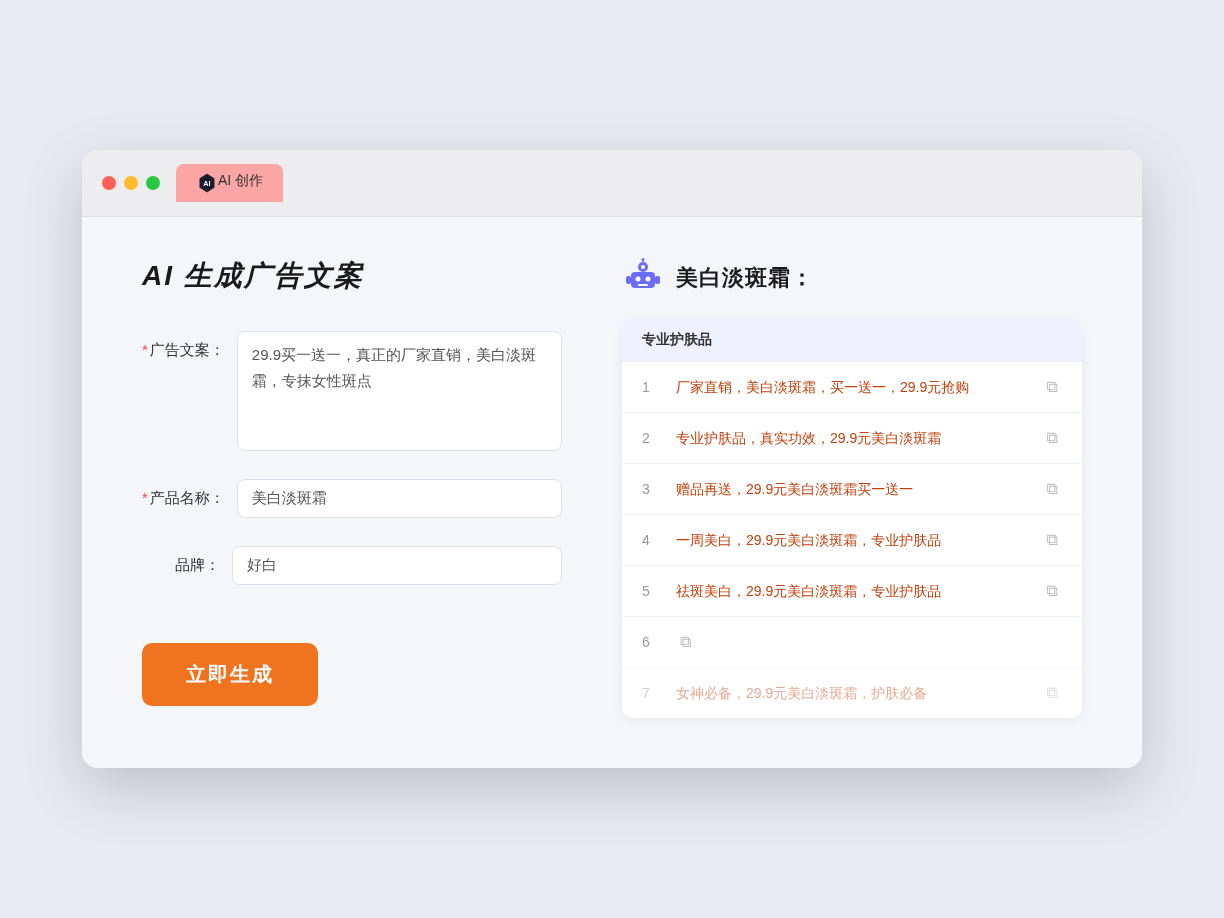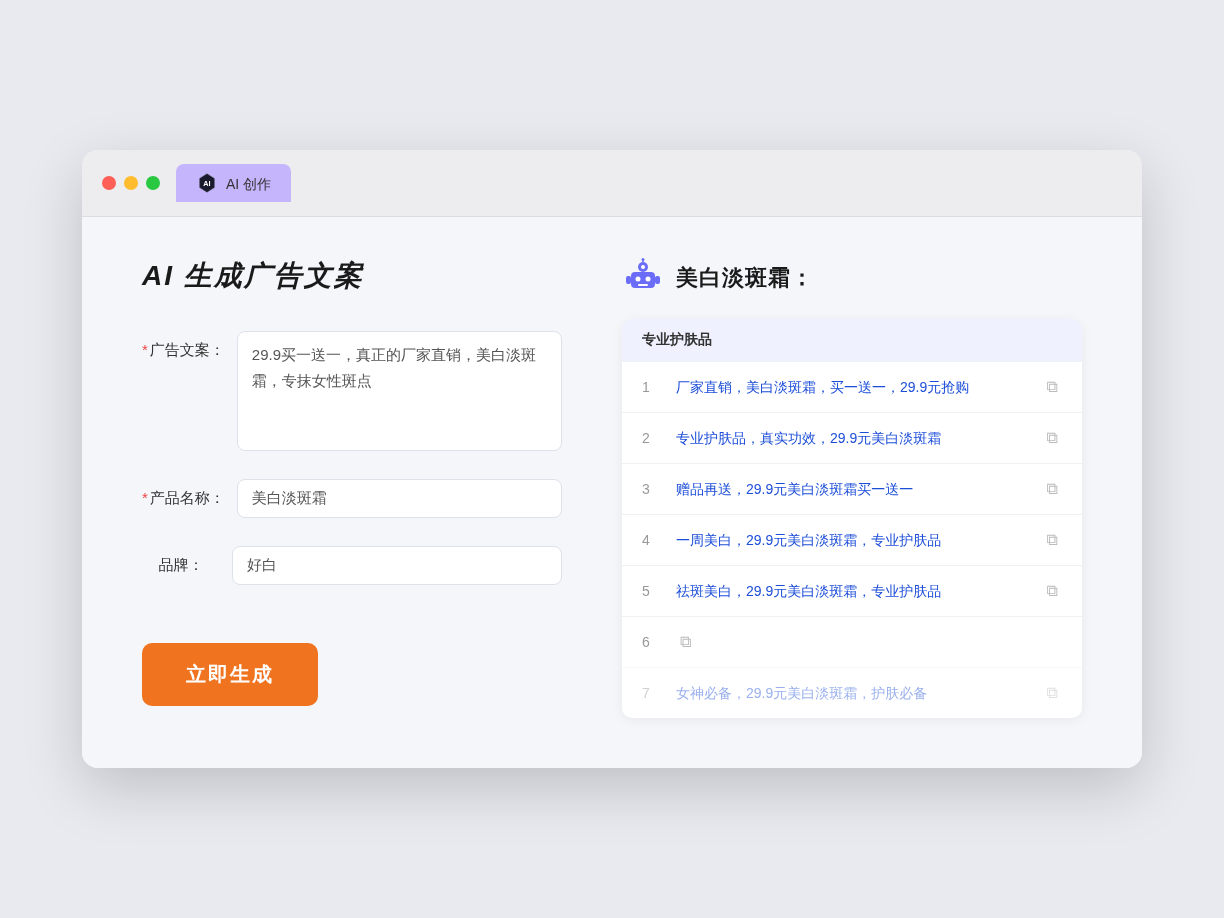--- a/index.html
+++ b/index.html
@@ -40,26 +40,25 @@
       border-radius: 50%;
       border: none;
       cursor: pointer;
     }
 
     .control-close { background: #ff5f57; }
     .control-minimize { background: #febc2e; }
     .control-maximize { background: #28c840; }
 
     .tab {
-      background: #c4b5fd;
+      background: #fca5a5;
       border-radius: 8px 8px 0 0;
       padding: 8px 20px;
       display: flex;
-      align-items: flex-end;
-      gap: 8px;
+      align-items: flex-start;
       font-size: 14px;
       color: #333;
     }
 
     .tab-icon {
       width: 22px;
       height: 22px;
     }
 
     .browser-content {
@@ -90,21 +89,21 @@
       display: flex;
       align-items: flex-start;
       margin-bottom: 28px;
     }
 
     .form-label {
       font-size: 15px;
       color: #333;
       min-width: 90px;
       padding-top: 10px;
-      text-align: center;
+      text-align: right;
       padding-right: 12px;
     }
 
     .required-star {
       color: #f04545;
       margin-right: 2px;
     }
 
     .form-input {
       flex: 1;
@@ -191,21 +190,21 @@
 
     .row-num {
       font-size: 14px;
       color: #999;
       min-width: 20px;
     }
 
     .row-text {
       flex: 1;
       font-size: 14px;
-      color: #1d4ed8;
+      color: #c2410c;
       line-height: 1.5;
     }
 
     .copy-icon {
       color: #bbb;
       cursor: pointer;
       font-size: 16px;
       padding: 2px 4px;
     }
   </style>

